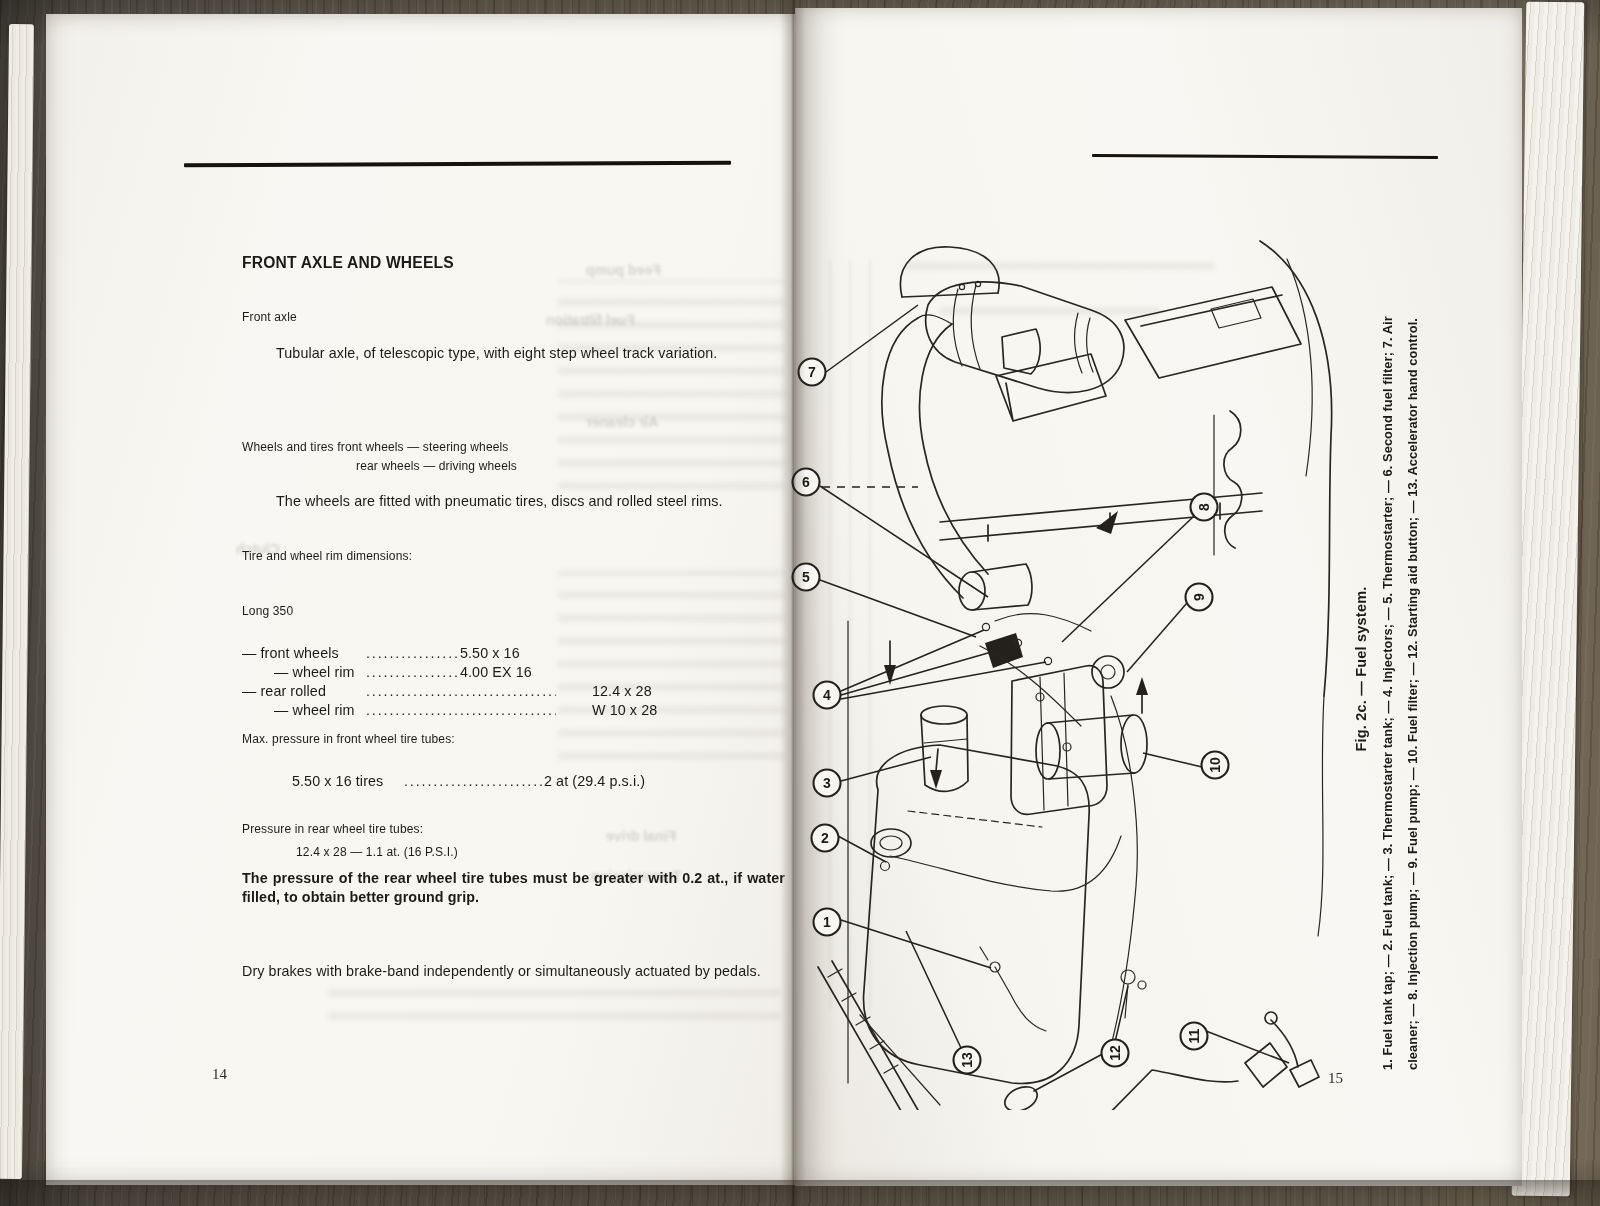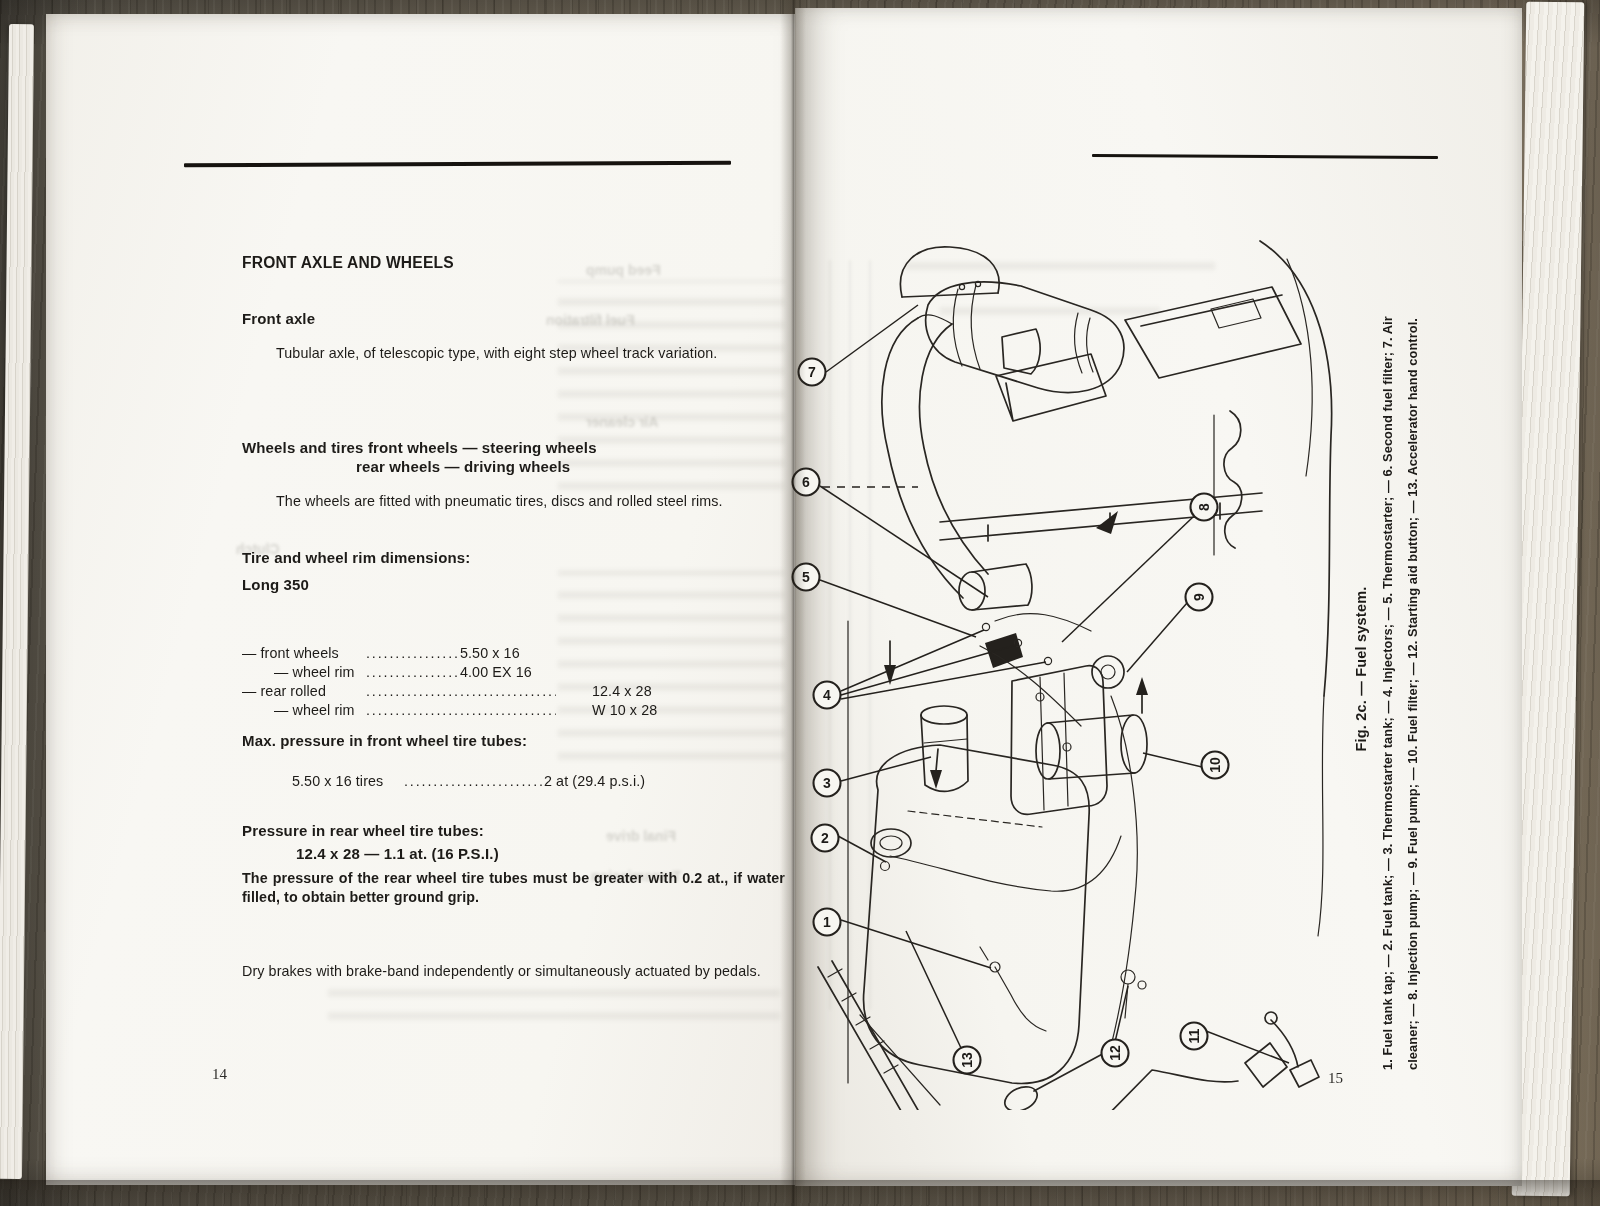--- a/index.html
+++ b/index.html
@@ -32,21 +32,21 @@
   .gutter{position:absolute;left:780px;top:0;width:26px;height:1206px;pointer-events:none;
     background:linear-gradient(90deg,rgba(60,52,40,0) 0%,rgba(60,52,40,.25) 42%,rgba(30,25,18,.5) 52%,rgba(60,52,40,.2) 62%,rgba(60,52,40,0) 100%)}
   .book-bottom-shadow{position:absolute;left:0;top:1180px;width:1600px;height:26px;
     background:linear-gradient(180deg,rgba(25,20,14,.45),rgba(25,20,14,0));pointer-events:none}
   
   .rule{position:absolute;background:#16130f;border-radius:1px}
   .rule-left{left:138px;top:148px;width:547px;height:4px;transform:rotate(-.25deg)}
   .rule-right{left:297px;top:147px;width:346px;height:3px;transform:rotate(.3deg)}
   
   .blk{position:absolute;left:196px;width:543px}
-  .h{font-weight:700;font-size:15px;letter-spacing:.15px}
+  .h{font-weight:400;font-size:12px;letter-spacing:.15px}
   .b{font-size:14.3px;line-height:19px;letter-spacing:.1px}
   .bold{font-weight:700}
   .just{text-align:justify}
   .ind{text-indent:34px}
   .title{font-size:15.6px;font-weight:700;letter-spacing:.2px}
   .wh2{padding-left:114px}
   .spec-row{display:flex;align-items:center}
   .spec-label{flex:none;width:124px;white-space:nowrap}
   .spec-label.sub{padding-left:32px;width:124px;box-sizing:border-box}
   .dots{flex:none;overflow:hidden;white-space:nowrap;letter-spacing:1.9px}
@@ -103,21 +103,21 @@
   <div class="blk h" style="top:296px">Front axle</div>
   <div class="blk h" style="top:424px;line-height:19px">
     <div>Wheels and tires front wheels — steering wheels</div>
     <div class="wh2">rear wheels — driving wheels</div>
   </div>
 
   <div class="blk b just ind" style="top:330px">Tubular axle, of telescopic type, with eight step wheel track variation.</div>
   <div class="blk b just ind" style="top:478px">The wheels are fitted with pneumatic tires, discs and rolled steel rims.</div>
 
   <div class="blk h" style="top:535px">Tire and wheel rim dimensions:</div>
-  <div class="blk h" style="top:562px">Long 350</div>
+  <div class="blk h" style="top:590px">Long 350</div>
 
   <div class="blk b" style="top:630px">
     <div class="spec-row">
       <span class="spec-label">— front wheels</span>
       <span class="dots dots-n">..................................................</span>
       <span class="spec-val">5.50 x 16</span>
     </div>
     <div class="spec-row">
       <span class="spec-label sub">— wheel rim</span>
       <span class="dots dots-n">..................................................</span>

